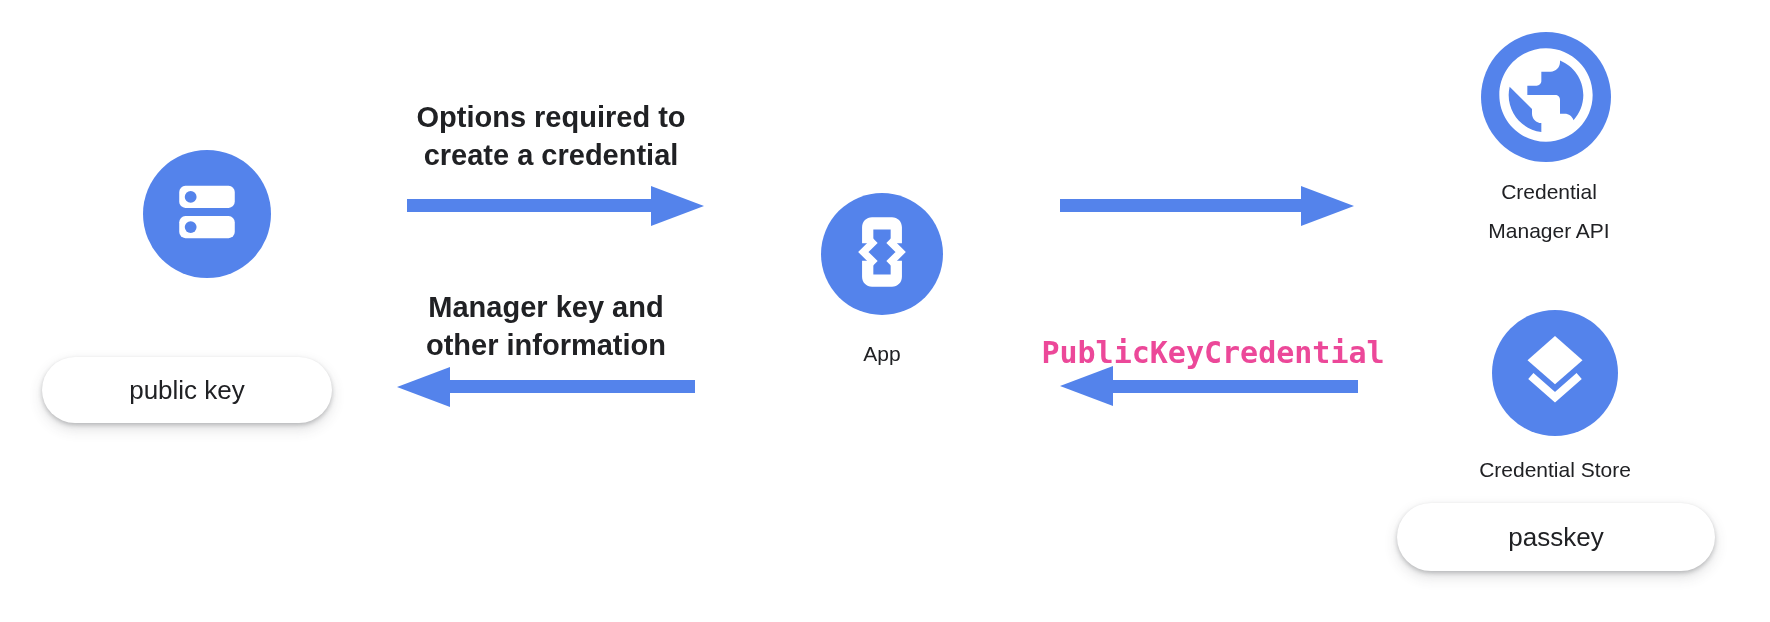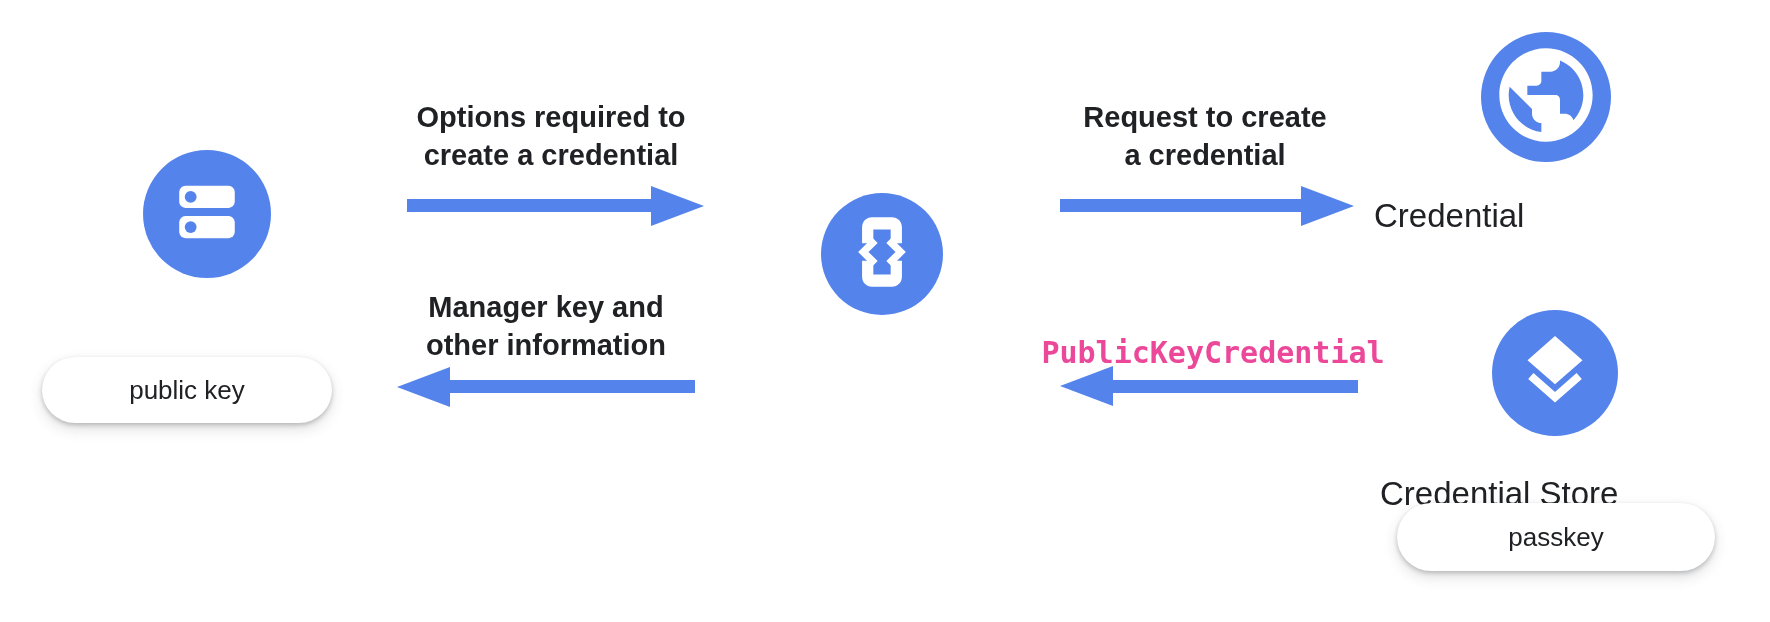--- a/index.html
+++ b/index.html
@@ -13,22 +13,22 @@
     background:#ffffff;
     overflow:hidden;
     font-family:"Liberation Sans", sans-serif;
     color:var(--text);
   }
   .node-circle{
     position:absolute;border-radius:50%;background:var(--blue);
     display:flex;align-items:center;justify-content:center;
   }
   .node-label{
-    position:absolute;text-align:left;
-    font-size:33px;line-height:39px;font-weight:500;color:var(--text);margin-top:24px;
+    position:absolute;text-align:center;
+    font-size:21px;line-height:39px;font-weight:500;color:var(--text);
   }
   .pill{
     position:absolute;background:#ffffff;border-radius:40px;
     box-shadow:0 2px 4px rgba(60,64,67,.28), 0 6px 14px rgba(60,64,67,.16);
     display:flex;align-items:center;justify-content:center;
     font-size:26px;font-weight:500;color:var(--text);
   }
   .arrow-shaft{position:absolute;height:13px;background:var(--blue);}
   .arrow-head-right{
     position:absolute;width:0;height:0;
@@ -78,37 +78,35 @@
   <div class="node-circle" style="left:821px;top:193px;width:122px;height:122px;">
     <span>
       <svg width="104" height="104" viewBox="0 0 24 24">
         <path fill="#ffffff" d="M7.4 10 V6.3 C7.4 5 8.4 4 9.7 4 h4.6 C15.6 4 16.6 5 16.6 6.3 V10 H14 V6.8 H10 V10 Z"></path>
         <path fill="#ffffff" d="M7.4 14 V17.7 C7.4 19 8.4 20 9.7 20 h4.6 c1.3 0 2.3-1 2.3-2.3 V14 H14 v3.2 H10 V14 Z"></path>
         <path d="M10.4 9.3 L7.7 12 L10.4 14.7" fill="none" stroke="#ffffff" stroke-width="1.7"></path>
         <path d="M13.6 9.3 L16.3 12 L13.6 14.7" fill="none" stroke="#ffffff" stroke-width="1.7"></path>
       </svg>
     </span>
   </div>
+  <div class="node-label" style="left:707px;top:334px;width:350px;">App</div>
 
-  <div class="arrow-label" style="left:1030px;top:98px;width:350px;">
-    <div>Request to create</div>
-    <div>a credential</div>
-  </div>
   <div class="arrow-shaft" style="left:1060px;top:199px;width:241px;"></div>
   <div class="arrow-head-right" style="left:1301px;top:186px;"></div>
 
   <div class="node-circle" style="left:1481px;top:32px;width:130px;height:130px;">
     <span>
       <svg width="112" height="112" viewBox="0 0 24 24">
         <path fill="#ffffff" d="M12 2C6.48 2 2 6.48 2 12s4.48 10 10 10 10-4.48 10-10S17.52 2 12 2zm-1 17.93c-3.95-.49-7-3.85-7-7.93 0-.62.08-1.21.21-1.79L9 15v1c0 1.1.9 2 2 2v1.93zm6.9-2.54c-.26-.81-1-1.39-1.9-1.39h-1v-3c0-.55-.45-1-1-1H8v-2h2c.55 0 1-.45 1-1V7h2c1.1 0 2-.9 2-2v-.41c2.93 1.19 5 4.06 5 7.41 0 2.08-.8 3.97-2.1 5.39z"></path>
       </svg>
     </span>
   </div>
   <div class="node-label" style="left:1374px;top:172px;width:350px;">
     <div>Credential</div>
+    <div>Manager API</div>
   </div>
 
   <div class="arrow-label mono-label" style="left:1023px;top:334px;width:380px;">PublicKeyCredential</div>
   <div class="arrow-head-left" style="left:1060px;top:366px;"></div>
   <div class="arrow-shaft" style="left:1112px;top:380px;width:246px;"></div>
 
   <div class="arrow-label" style="left:371px;top:288px;width:350px;">
     <div>Manager key and</div>
     <div>other information</div>
   </div>

